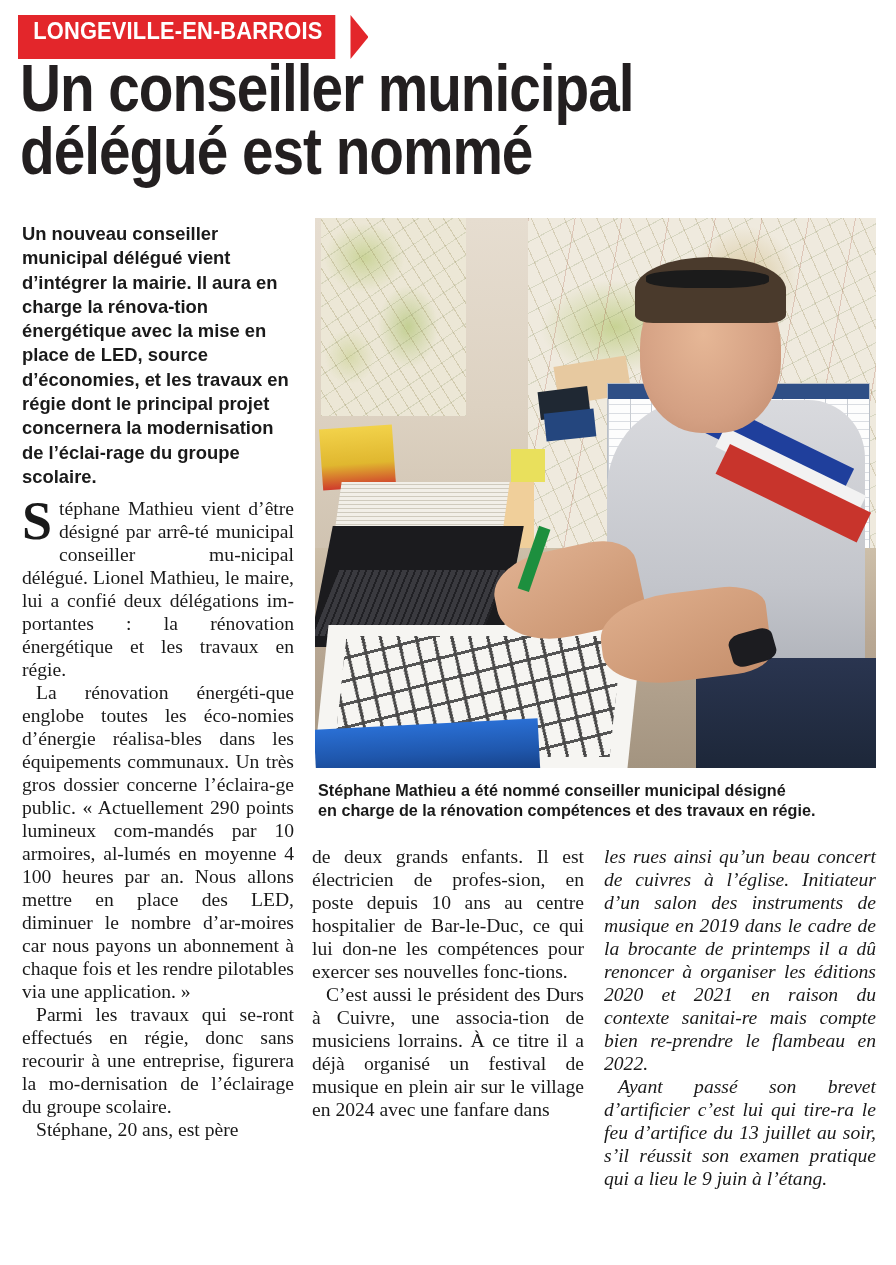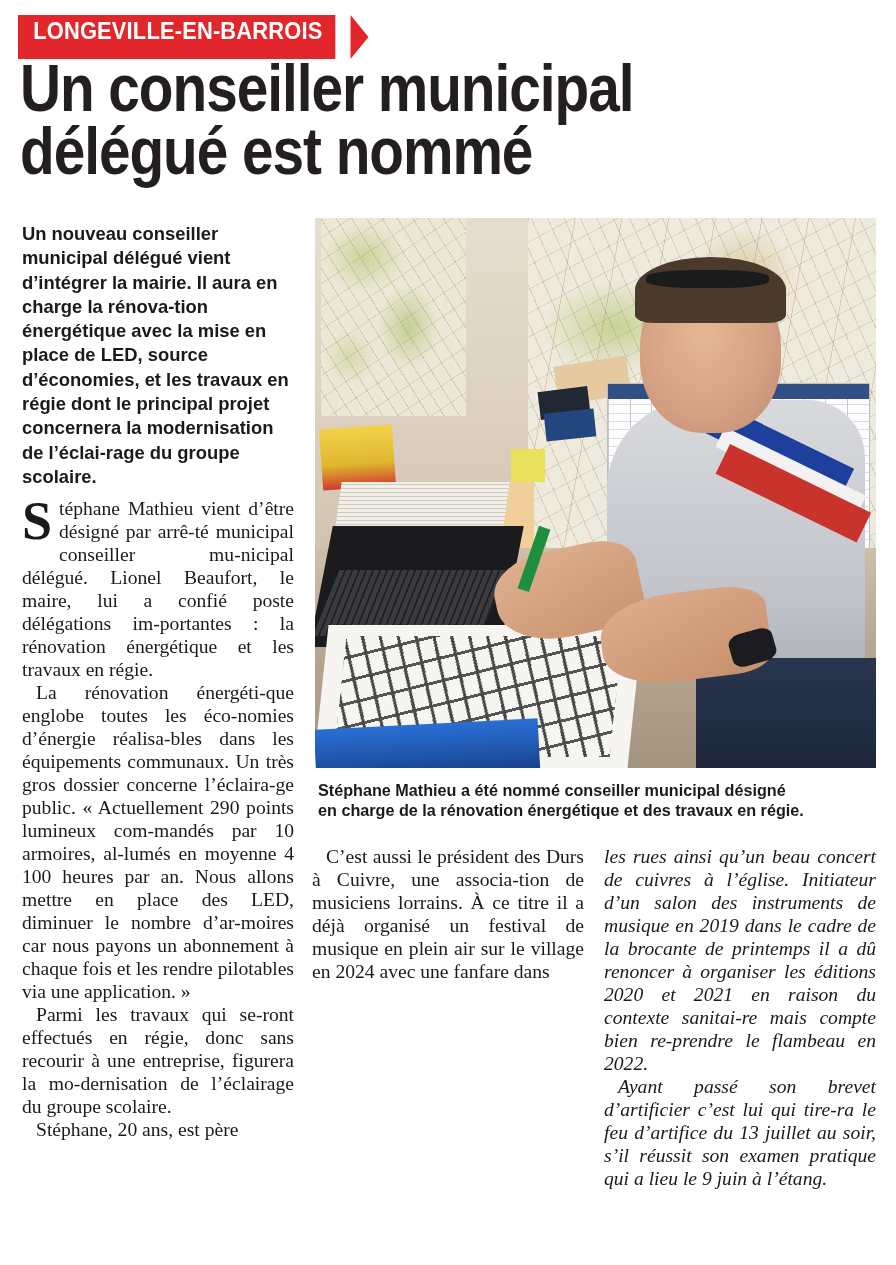--- a/index.html
+++ b/index.html
@@ -385,31 +385,32 @@
       <div class="watch"></div>
       <div class="pen"></div>
       <div class="person-head"></div>
       <div class="person-hair"></div>
       <div class="sunglasses"></div>
     </div>
   </div>
 
   <div class="caption">
     <div>Stéphane Mathieu a été nommé conseiller municipal désigné</div>
-    <div>en charge de la rénovation énergétique et des travaux en régie.</div>
+    <div>en charge de la rénovation compétences et des travaux en régie.</div>
   </div>
 
   <div class="col1">
-    <p class="first"><span class="dropcap">S</span><span>téphane Mathieu vient d’être désigné par arrê-té municipal conseiller mu-nicipal délégué. Lionel Beaufort, le maire, lui a confié poste délégations im-portantes : la rénovation énergétique et les travaux en régie.</span></p>
+    <p class="first"><span class="dropcap">S</span><span>téphane Mathieu vient d’être désigné par arrê-té municipal conseiller mu-nicipal délégué. Lionel Mathieu, le maire, lui a confié deux délégations im-portantes : la rénovation énergétique et les travaux en régie.</span></p>
     <p>La rénovation énergéti-que englobe toutes les éco-nomies d’énergie réalisa-bles dans les équipements communaux. Un très gros dossier concerne l’éclaira-ge public. « Actuellement 290 points lumineux com-mandés par 10 armoires, al-lumés en moyenne 4 100 heures par an. Nous allons mettre en place des LED, diminuer le nombre d’ar-moires car nous payons un abonnement à chaque fois et les rendre pilotables via une application. »</p>
     <p>Parmi les travaux qui se-ront effectués en régie, donc sans recourir à une entreprise, figurera la mo-dernisation de l’éclairage du groupe scolaire.</p>
     <p>Stéphane, 20 ans, est père</p>
   </div>
 
   <div class="col2">
+    <p class="first">de deux grands enfants. Il est électricien de profes-sion, en poste depuis 10 ans au centre hospitalier de Bar-le-Duc, ce qui lui don-ne les compétences pour exercer ses nouvelles fonc-tions.</p>
     <p>C’est aussi le président des Durs à Cuivre, une associa-tion de musiciens lorrains. À ce titre il a déjà organisé un festival de musique en plein air sur le village en 2024 avec une fanfare dans</p>
   </div>
 
   <div class="col3">
     <p class="first">les rues ainsi qu’un beau concert de cuivres à l’église. Initiateur d’un salon des instruments de musique en 2019 dans le cadre de la brocante de printemps il a dû renoncer à organiser les éditions 2020 et 2021 en raison du contexte sanitai-re mais compte bien re-prendre le flambeau en 2022.</p>
     <p>Ayant passé son brevet d’artificier c’est lui qui tire-ra le feu d’artifice du 13 juillet au soir, s’il réussit son examen pratique qui a lieu le 9 juin à l’étang.</p>
   </div>
 
 </div>
 

